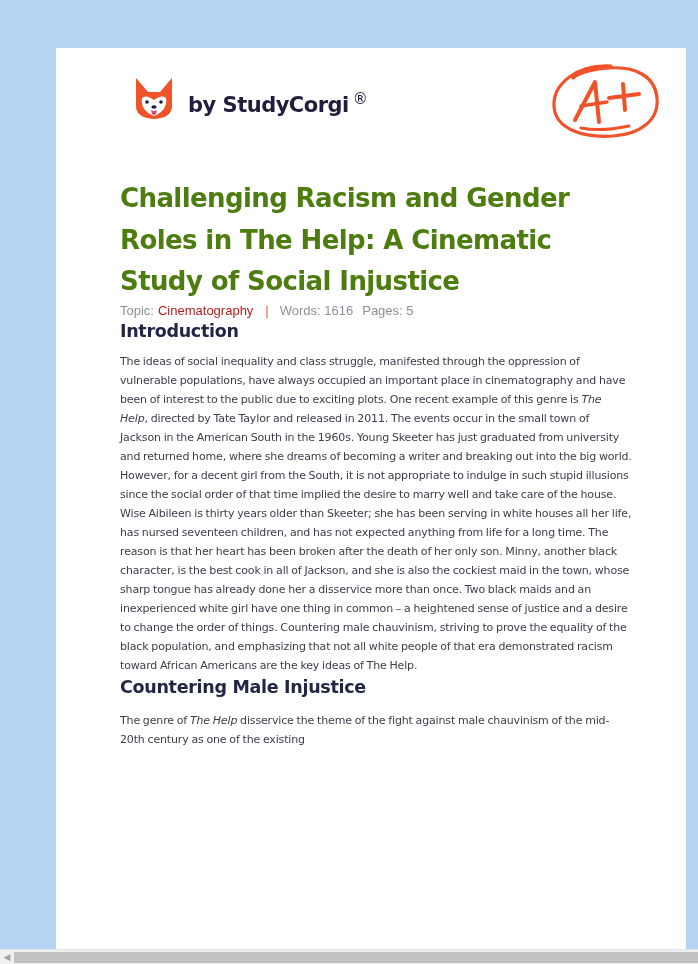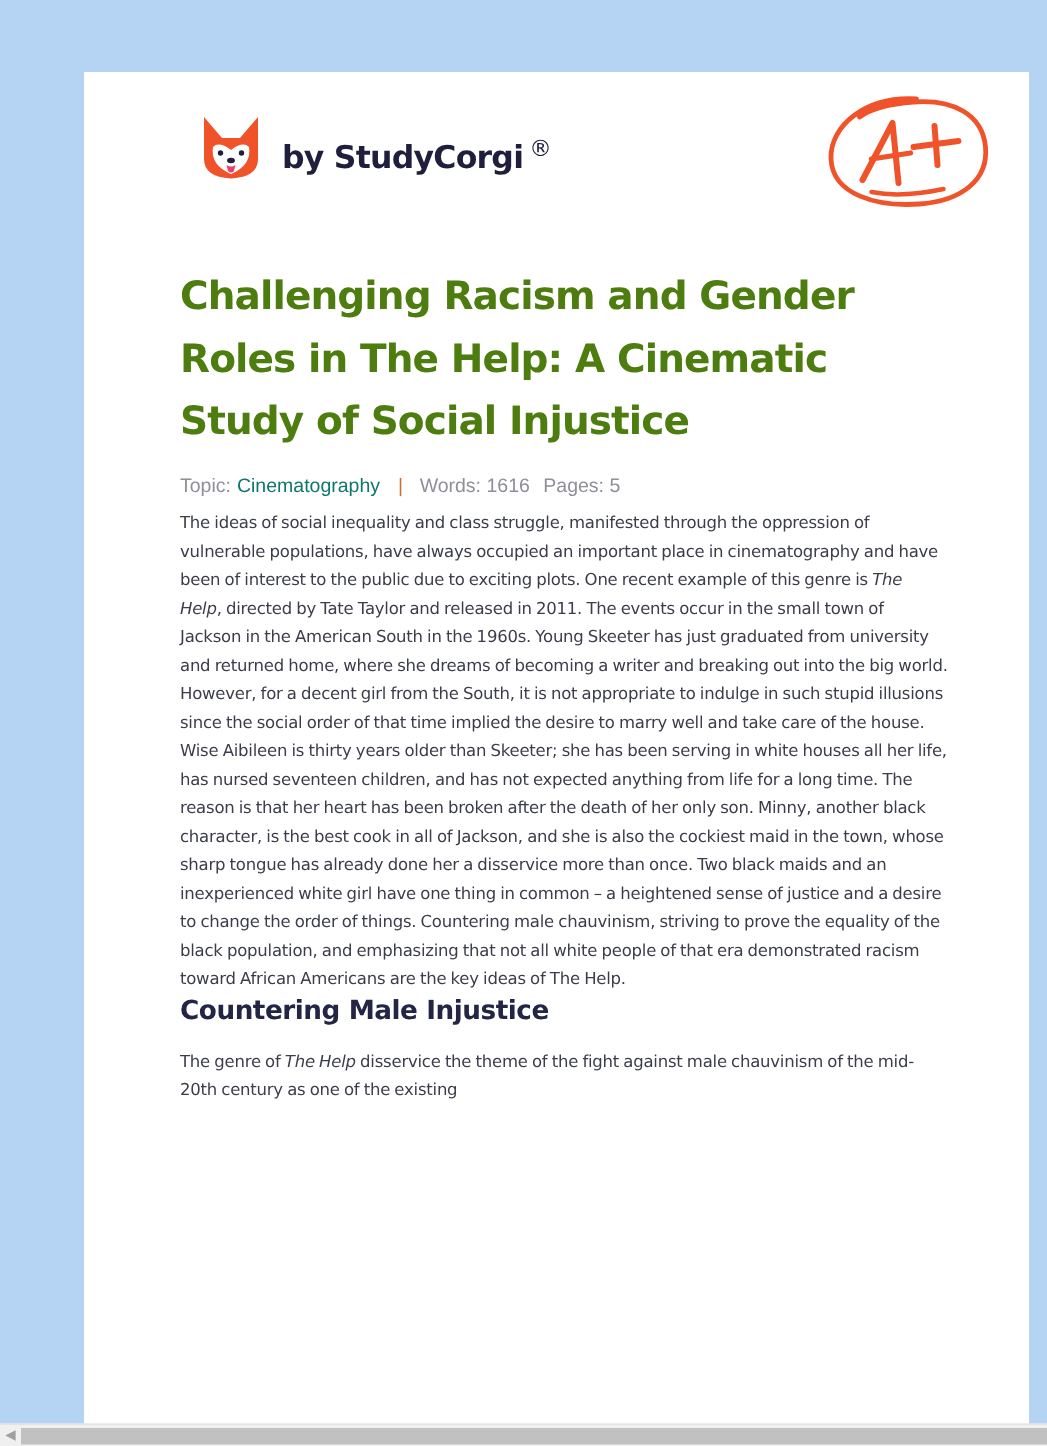--- a/index.html
+++ b/index.html
@@ -27,24 +27,24 @@
       position: relative; top: -8px; margin-left: 4px;
       font-size: 15px; color: #1f1f3d; font-weight: normal;
     }
     .grade { position: absolute; left: 483px; top: 12px; }
     .content { position: absolute; left: 64px; top: 130px; width: 512px; }
     .title {
       margin: 0; font-family: "DejaVu Sans", sans-serif; font-weight: bold;
       font-size: 26px; line-height: 41.5px; color: #4d7c0f; letter-spacing: -0.6px;
     }
     .meta {
-      margin-top: 13px; font-family: "Liberation Sans", sans-serif; font-size: 13px;
+      font-family: "Liberation Sans", sans-serif; font-size: 13px;
       color: #8e8f99; display: flex; white-space: nowrap;
     }
-    .meta .topic-val { color: #0f766e; margin-left: 4px; }
+    .meta .topic-val { color: #b91c1c; margin-left: 4px; }
     .meta .sep { color: #d2693a; margin: 0 11px 0 12px; }
     .meta .pages { margin-left: 9px; }
     h2.section {
       margin: 0; font-family: "DejaVu Sans", sans-serif; font-weight: bold;
       font-size: 17.5px; color: #232545; letter-spacing: -0.3px;
     }
     .h-intro { margin-top: 24px; line-height: 26px; }
     .para {
       margin: 8px 0 0 0; font-family: "DejaVu Sans", sans-serif; font-size: 11px;
       line-height: 19px; color: #3b3d4a; letter-spacing: -0.15px; word-spacing: -0.5px;
@@ -98,20 +98,21 @@
     <h1 class="title">Challenging Racism and Gender Roles in The Help: A Cinematic Study of Social Injustice</h1>
 
     <div class="meta">
       <span>Topic:</span>
       <span class="topic-val">Cinematography</span>
       <span class="sep">|</span>
       <span>Words: 1616</span>
       <span class="pages">Pages: 5</span>
     </div>
 
+    <h2 class="section h-intro">Introduction</h2>
     <p class="para"><span>The ideas of social inequality and class struggle, manifested through the oppression of vulnerable populations, have always occupied an important place in cinematography and have been of interest to the public due to exciting plots. One recent example of this genre is </span><i>The Help</i><span>, directed by Tate Taylor and released in 2011. The events occur in the small town of Jackson in the American South in the 1960s. Young Skeeter has just graduated from university and returned home, where she dreams of becoming a writer and breaking out into the big world. However, for a decent girl from the South, it is not appropriate to indulge in such stupid illusions since the social order of that time implied the desire to marry well and take care of the house. Wise Aibileen is thirty years older than Skeeter; she has been serving in white houses all her life, has nursed seventeen children, and has not expected anything from life for a long time. The reason is that her heart has been broken after the death of her only son. Minny, another black character, is the best cook in all of Jackson, and she is also the cockiest maid in the town, whose sharp tongue has already done her a disservice more than once. Two black maids and an inexperienced white girl have one thing in common – a heightened sense of justice and a desire to change the order of things. Countering male chauvinism, striving to prove the equality of the black population, and emphasizing that not all white people of that era demonstrated racism toward African Americans are the key ideas of The Help.</span></p>
 
     <h2 class="section h-counter">Countering Male Injustice</h2>
     <p class="para para2"><span>The genre of </span><i>The Help</i><span> disservice the theme of the fight against male chauvinism of the mid-20th century as one of the existing</span></p>
   </div>
 </div>
 
 <div class="scrollbar">
   <div class="scroll-left">◀</div>
   <div class="scroll-thumb"></div>

